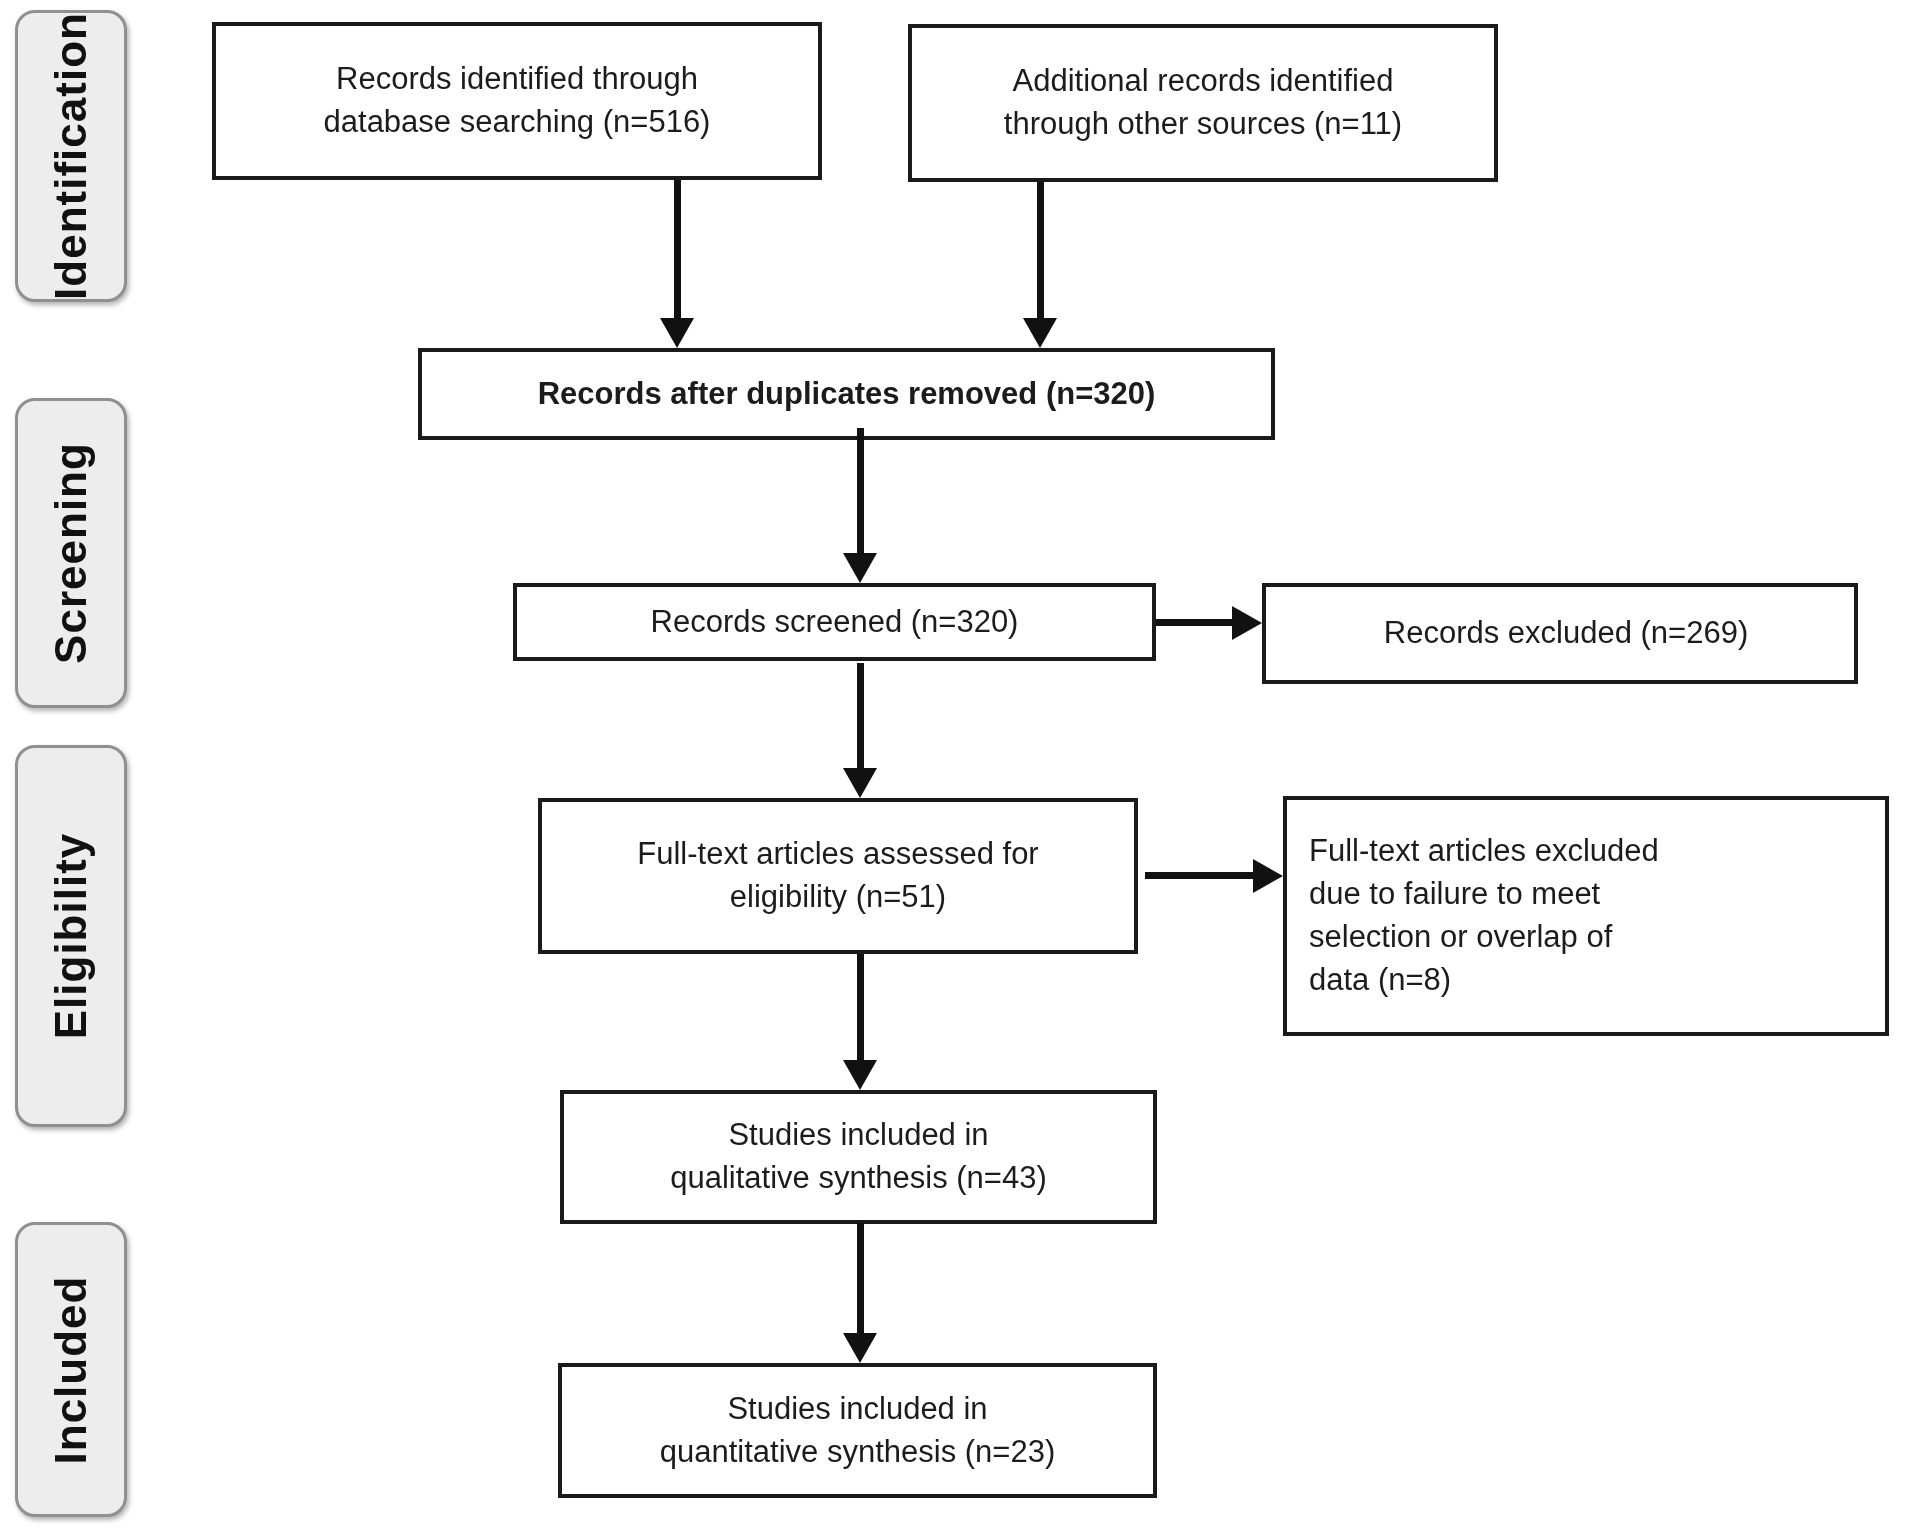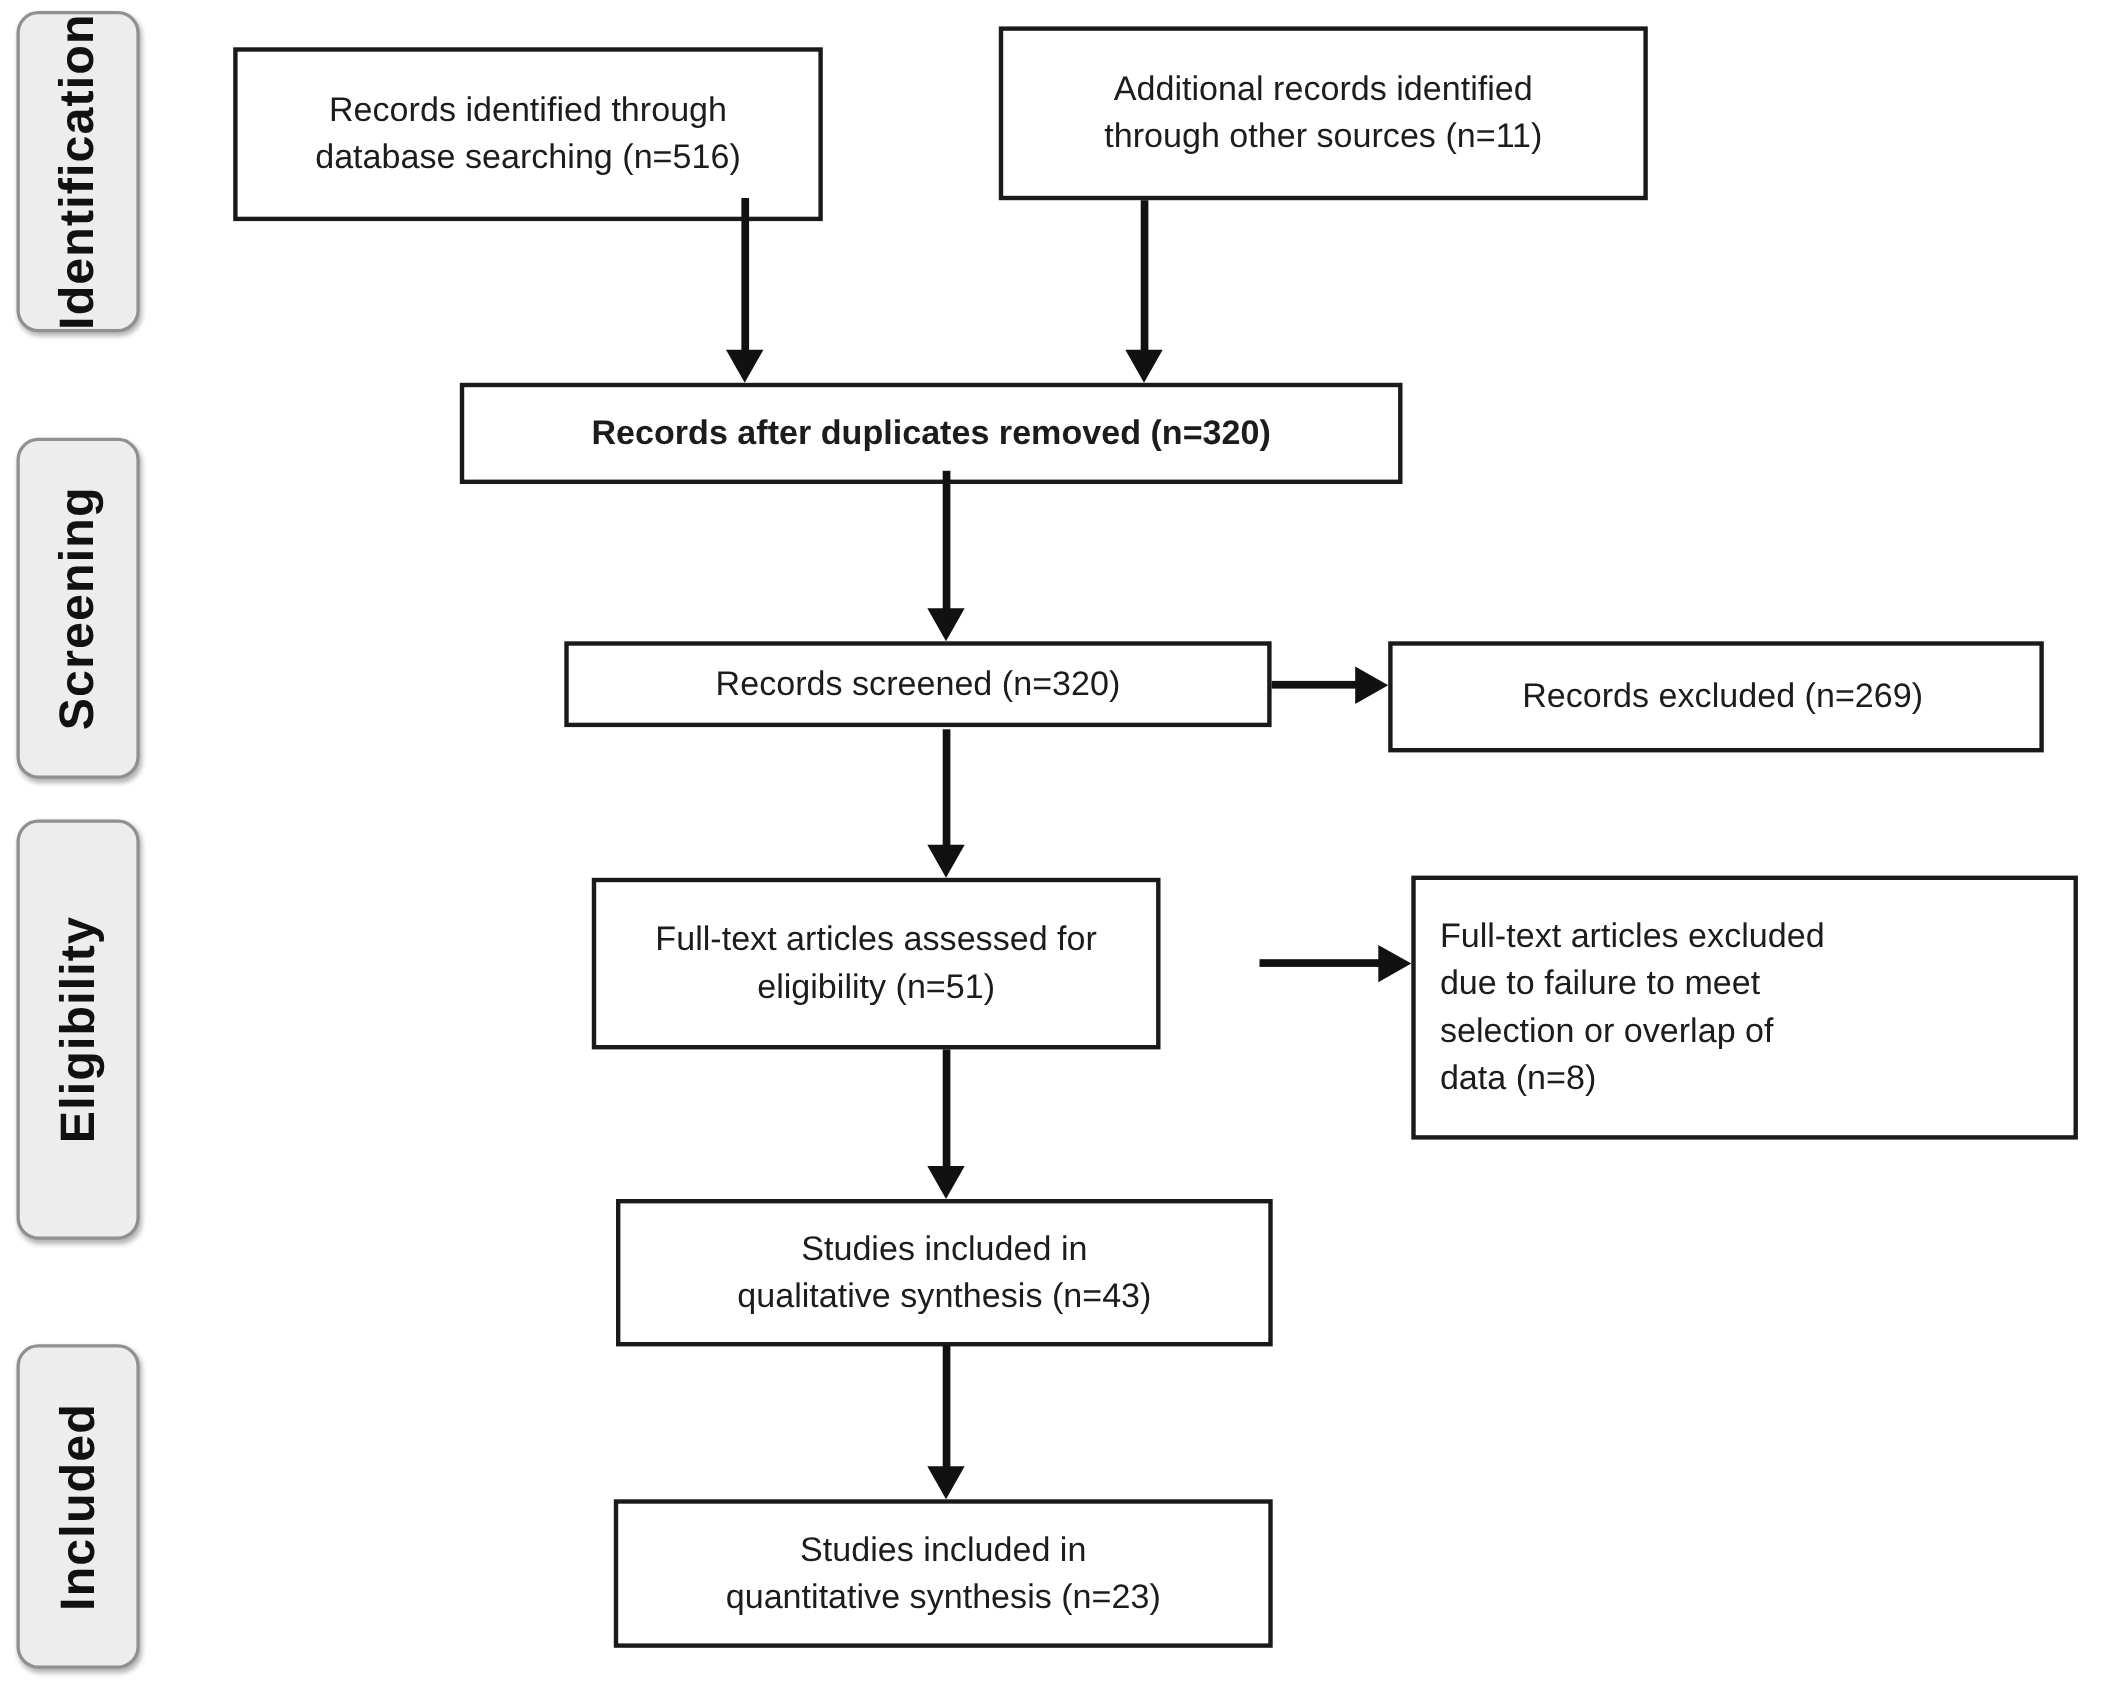--- a/index.html
+++ b/index.html
@@ -80,21 +80,21 @@
   <div class="stage" style="left:15px;top:398px;width:112px;height:310px;">
     <span class="stage-text">Screening</span>
   </div>
   <div class="stage" style="left:15px;top:745px;width:112px;height:382px;">
     <span class="stage-text">Eligibility</span>
   </div>
   <div class="stage" style="left:15px;top:1222px;width:112px;height:295px;">
     <span class="stage-text">Included</span>
   </div>
 
-  <div class="node" style="left:212px;top:22px;width:536px;height:158px;margin-top:21px;">
+  <div class="node" style="left:212px;top:22px;width:610px;height:158px;">
     <span class="node-text">Records identified through
 database searching (n=516)</span>
   </div>
 
   <div class="node" style="left:908px;top:24px;width:590px;height:158px;">
     <span class="node-text">Additional records identified
 through other sources (n=11)</span>
   </div>
 
   <div class="node" style="left:418px;top:348px;width:857px;height:92px;font-weight:bold;">
@@ -102,21 +102,21 @@
   </div>
 
   <div class="node" style="left:513px;top:583px;width:643px;height:78px;">
     <span class="node-text">Records screened (n=320)</span>
   </div>
 
   <div class="node" style="left:1262px;top:583px;width:596px;height:101px;padding-left:12px;">
     <span class="node-text">Records excluded (n=269)</span>
   </div>
 
-  <div class="node" style="left:538px;top:798px;width:517px;height:156px;">
+  <div class="node" style="left:538px;top:798px;width:600px;height:156px;">
     <span class="node-text">Full-text articles assessed for
 eligibility (n=51)</span>
   </div>
 
   <div class="node align-left" style="left:1283px;top:756px;width:606px;height:240px;">
     <span class="node-text">Full-text articles excluded
 due to failure to meet
 selection or overlap of
 data (n=8)</span>
   </div>

